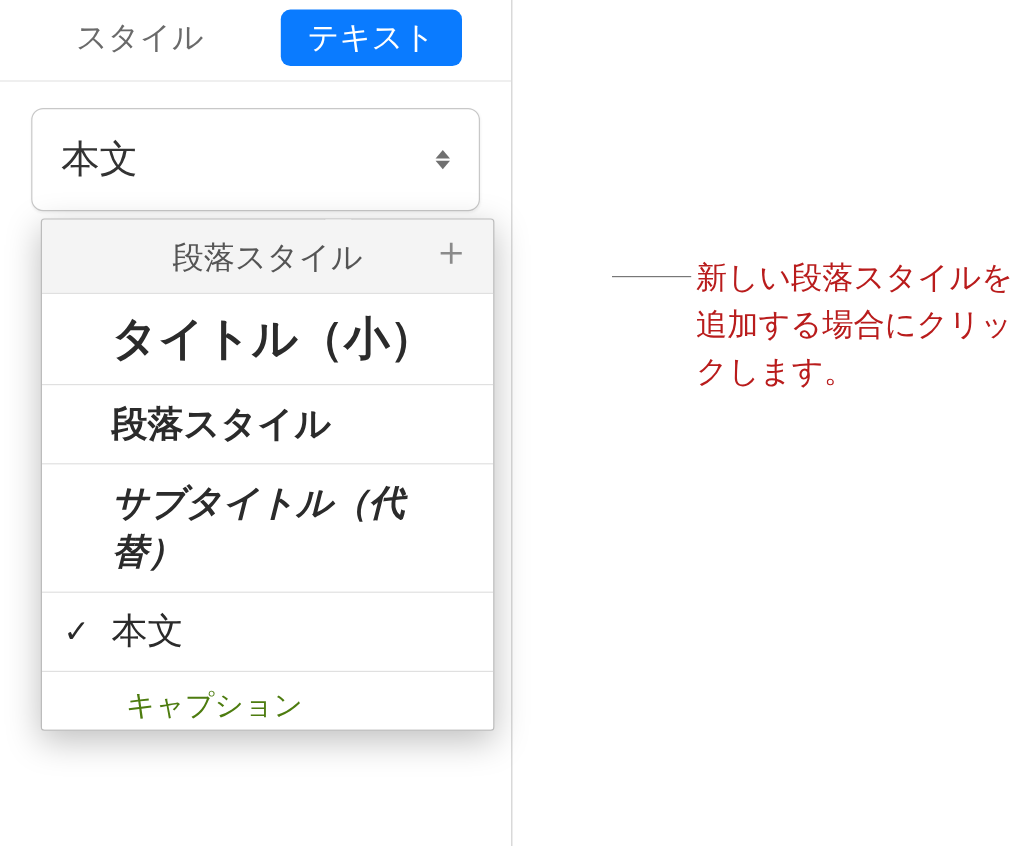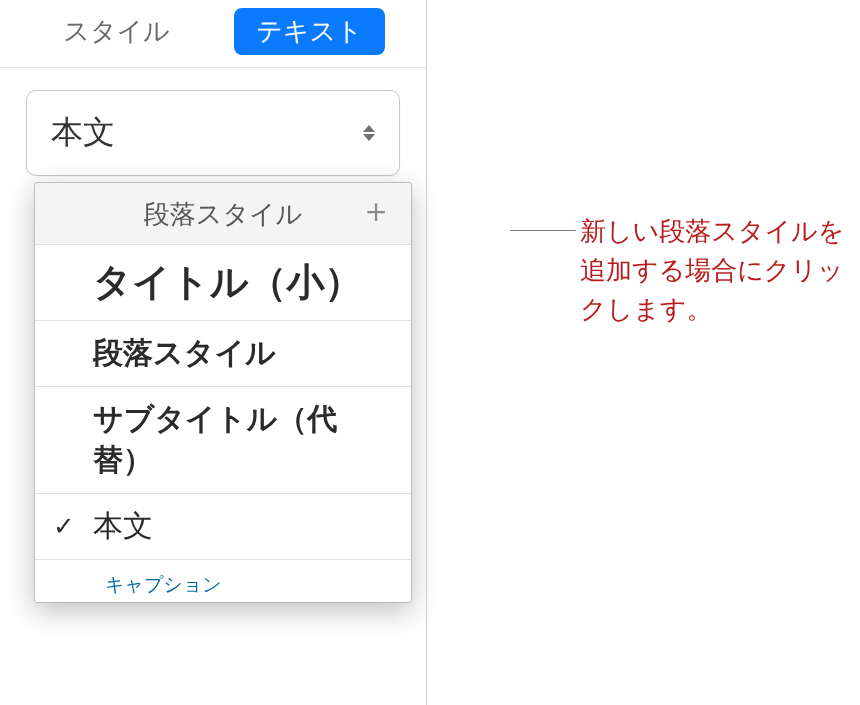--- a/index.html
+++ b/index.html
@@ -120,23 +120,23 @@
       border-top: 1px solid #e0e0e0;
       padding-left: 58px;
       padding-right: 20px;
       position: relative;
       cursor: pointer;
       color: #2b2b2b;
     }
     .style-item.title     { font-size: 48px; font-weight: 700; padding-top: 14px; padding-bottom: 14px; }
     .style-item.title-sm  { font-size: 38px; font-weight: 700; padding-top: 12px; padding-bottom: 12px; align-items: center; }
     .style-item.subtitle  { font-size: 30px; font-weight: 700; padding-top: 12px; padding-bottom: 12px; }
-    .style-item.subtitle2 { font-size: 30px; font-weight: 700; padding-top: 12px; padding-bottom: 12px; }
+    .style-item.subtitle2 { font-size: 30px; font-weight: 700; padding-top: 12px; padding-bottom: 12px; font-style: italic; }
     .style-item.body      { font-size: 30px; font-weight: 400; padding-top: 12px; padding-bottom: 12px; }
-    .style-item.caption   { font-size: 19px; font-weight: 400; padding-top: 12px; padding-bottom: 4px; color: #0369a1; padding-left: 70px; }
+    .style-item.caption   { font-size: 24px; font-weight: 400; padding-top: 12px; padding-bottom: 4px; color: #4d7c0f; padding-left: 70px; }
     .checkmark {
       position: absolute;
       left: 18px;
       font-size: 26px;
       color: #2b2b2b;
     }
     .callout {
       position: absolute;
       left: 580px;
       top: 212px;

